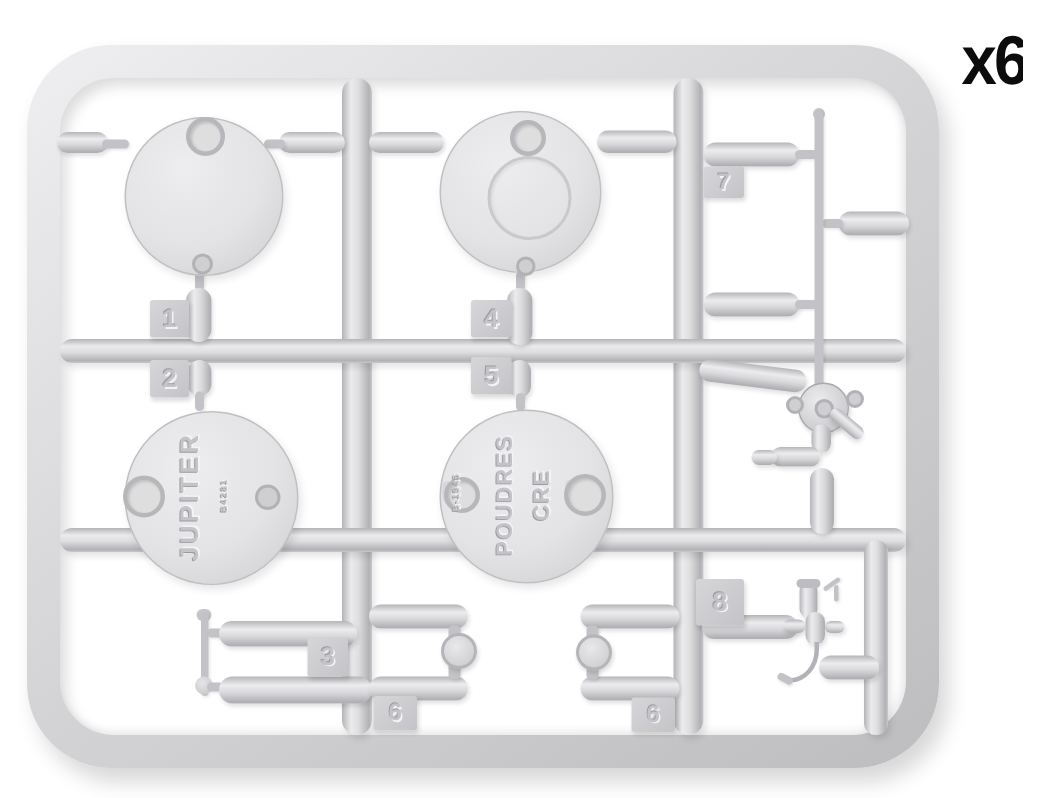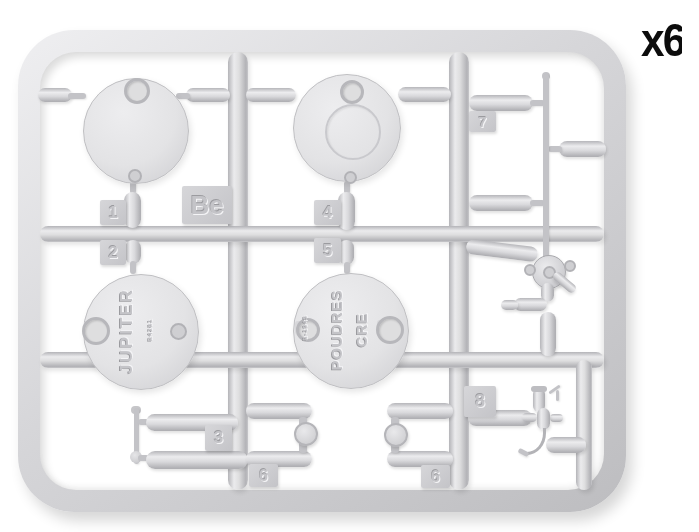--- a/index.html
+++ b/index.html
@@ -157,23 +157,20 @@
   <div class="abs vtext emboss" style="left:281px;top:321px;width:110px;height:18px;font-size:15px;letter-spacing:1px;">POUDRES</div>
   <div class="abs vtext emboss" style="left:306px;top:322px;width:110px;height:16px;font-size:15px;letter-spacing:1px;">CRE</div>
   <div class="abs vtext emboss" style="left:280px;top:324px;width:50px;height:8px;font-size:6px;letter-spacing:1px;">B-1945</div>
 
   <div class="abs tag" style="left:100px;top:200px;width:26px;height:25px;">
     <span class="emboss" style="font-size:17px;">1</span>
     </div>
   <div class="abs tag" style="left:100px;top:240px;width:26px;height:25px;">
     <span class="emboss" style="font-size:17px;">2</span>
     </div>
-  <div class="abs tag" style="left:182px;top:186px;width:50px;height:38px;">
-    <span class="emboss" style="font-size:26px;">Be</span>
-    </div>
   <div class="abs tag" style="left:314px;top:200px;width:27px;height:25px;">
     <span class="emboss" style="font-size:17px;">4</span>
     </div>
   <div class="abs tag" style="left:314px;top:238px;width:27px;height:25px;">
     <span class="emboss" style="font-size:17px;">5</span>
     </div>
   <div class="abs tag" style="left:469px;top:111px;width:27px;height:21px;">
     <span class="emboss" style="font-size:15px;">7</span>
     </div>
   <div class="abs tag" style="left:205px;top:425px;width:27px;height:26px;">

